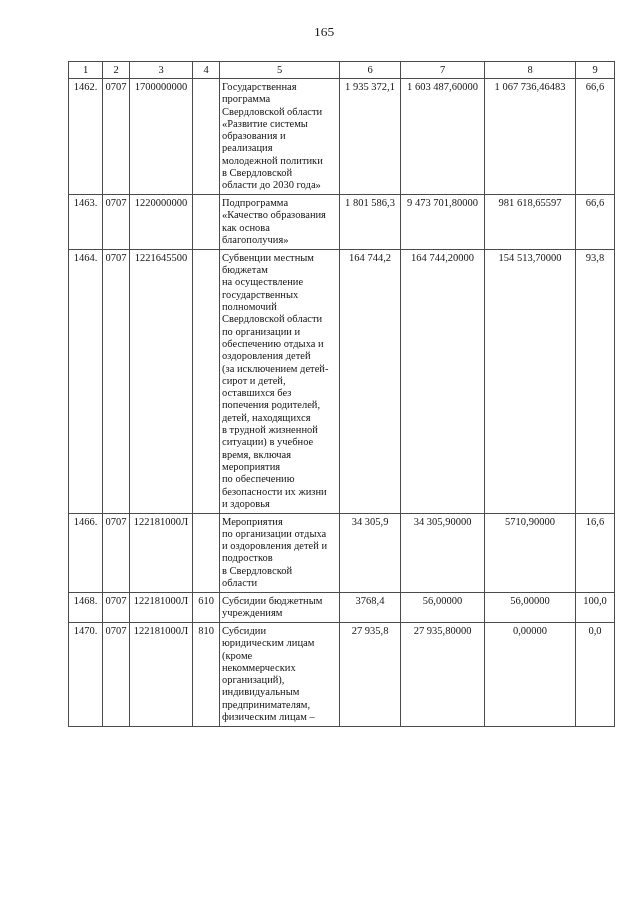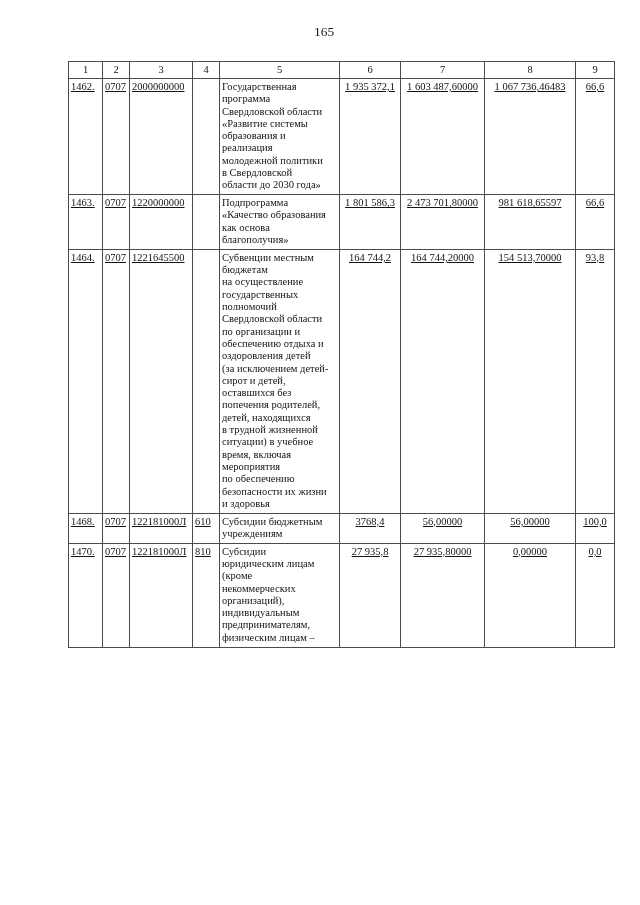--- a/index.html
+++ b/index.html
@@ -48,35 +48,33 @@
     padding: 2px 2px 2.5px 2px;
     overflow: hidden;
     color: #141414;
   }
   table.budget th {
     text-align: center;
     height: 13px;
     padding: 1.5px 0 1.5px 0;
   }
   td.cell-center {
-    text-align: left;
-    text-decoration: underline;
+    text-align: center;
   }
   td.cell-name {
     text-align: left;
     white-space: pre-line;
     padding-left: 3px;
     padding-right: 3px;
   }
   td.cell-amount {
     text-align: center;
     white-space: nowrap;
     padding-left: 1px;
     padding-right: 1px;
-    text-decoration: underline;
   }
 </style>
 </head>
 <body>
 
 <div class="page">
 
   <div class="page-number">165</div>
 
   <table class="budget">
@@ -101,21 +99,21 @@
         <th>6</th>
         <th>7</th>
         <th>8</th>
         <th>9</th>
       </tr>
     </thead>
     <tbody>
       <tr>
         <td class="cell-center">1462.</td>
         <td class="cell-center">0707</td>
-        <td class="cell-center">2000000000</td>
+        <td class="cell-center">1700000000</td>
         <td class="cell-center"></td>
         <td class="cell-name">Государственная
 программа
 Свердловской области
 «Развитие системы
 образования и
 реализация
 молодежной политики
 в Свердловской
 области до 2030 года»</td>
@@ -127,21 +125,21 @@
       <tr>
         <td class="cell-center">1463.</td>
         <td class="cell-center">0707</td>
         <td class="cell-center">1220000000</td>
         <td class="cell-center"></td>
         <td class="cell-name">Подпрограмма
 «Качество образования
 как основа
 благополучия»</td>
         <td class="cell-amount">1 801 586,3</td>
-        <td class="cell-amount">2 473 701,80000</td>
+        <td class="cell-amount">9 473 701,80000</td>
         <td class="cell-amount">981 618,65597</td>
         <td class="cell-amount">66,6</td>
       </tr>
       <tr>
         <td class="cell-center">1464.</td>
         <td class="cell-center">0707</td>
         <td class="cell-center">1221645500</td>
         <td class="cell-center"></td>
         <td class="cell-name">Субвенции местным
 бюджетам
@@ -163,20 +161,36 @@
 мероприятия
 по обеспечению
 безопасности их жизни
 и здоровья</td>
         <td class="cell-amount">164 744,2</td>
         <td class="cell-amount">164 744,20000</td>
         <td class="cell-amount">154 513,70000</td>
         <td class="cell-amount">93,8</td>
       </tr>
       <tr>
+        <td class="cell-center">1466.</td>
+        <td class="cell-center">0707</td>
+        <td class="cell-center">122181000Л</td>
+        <td class="cell-center"></td>
+        <td class="cell-name">Мероприятия
+по организации отдыха
+и оздоровления детей и
+подростков
+в Свердловской
+области</td>
+        <td class="cell-amount">34 305,9</td>
+        <td class="cell-amount">34 305,90000</td>
+        <td class="cell-amount">5710,90000</td>
+        <td class="cell-amount">16,6</td>
+      </tr>
+      <tr>
         <td class="cell-center">1468.</td>
         <td class="cell-center">0707</td>
         <td class="cell-center">122181000Л</td>
         <td class="cell-center">610</td>
         <td class="cell-name">Субсидии бюджетным
 учреждениям</td>
         <td class="cell-amount">3768,4</td>
         <td class="cell-amount">56,00000</td>
         <td class="cell-amount">56,00000</td>
         <td class="cell-amount">100,0</td>

